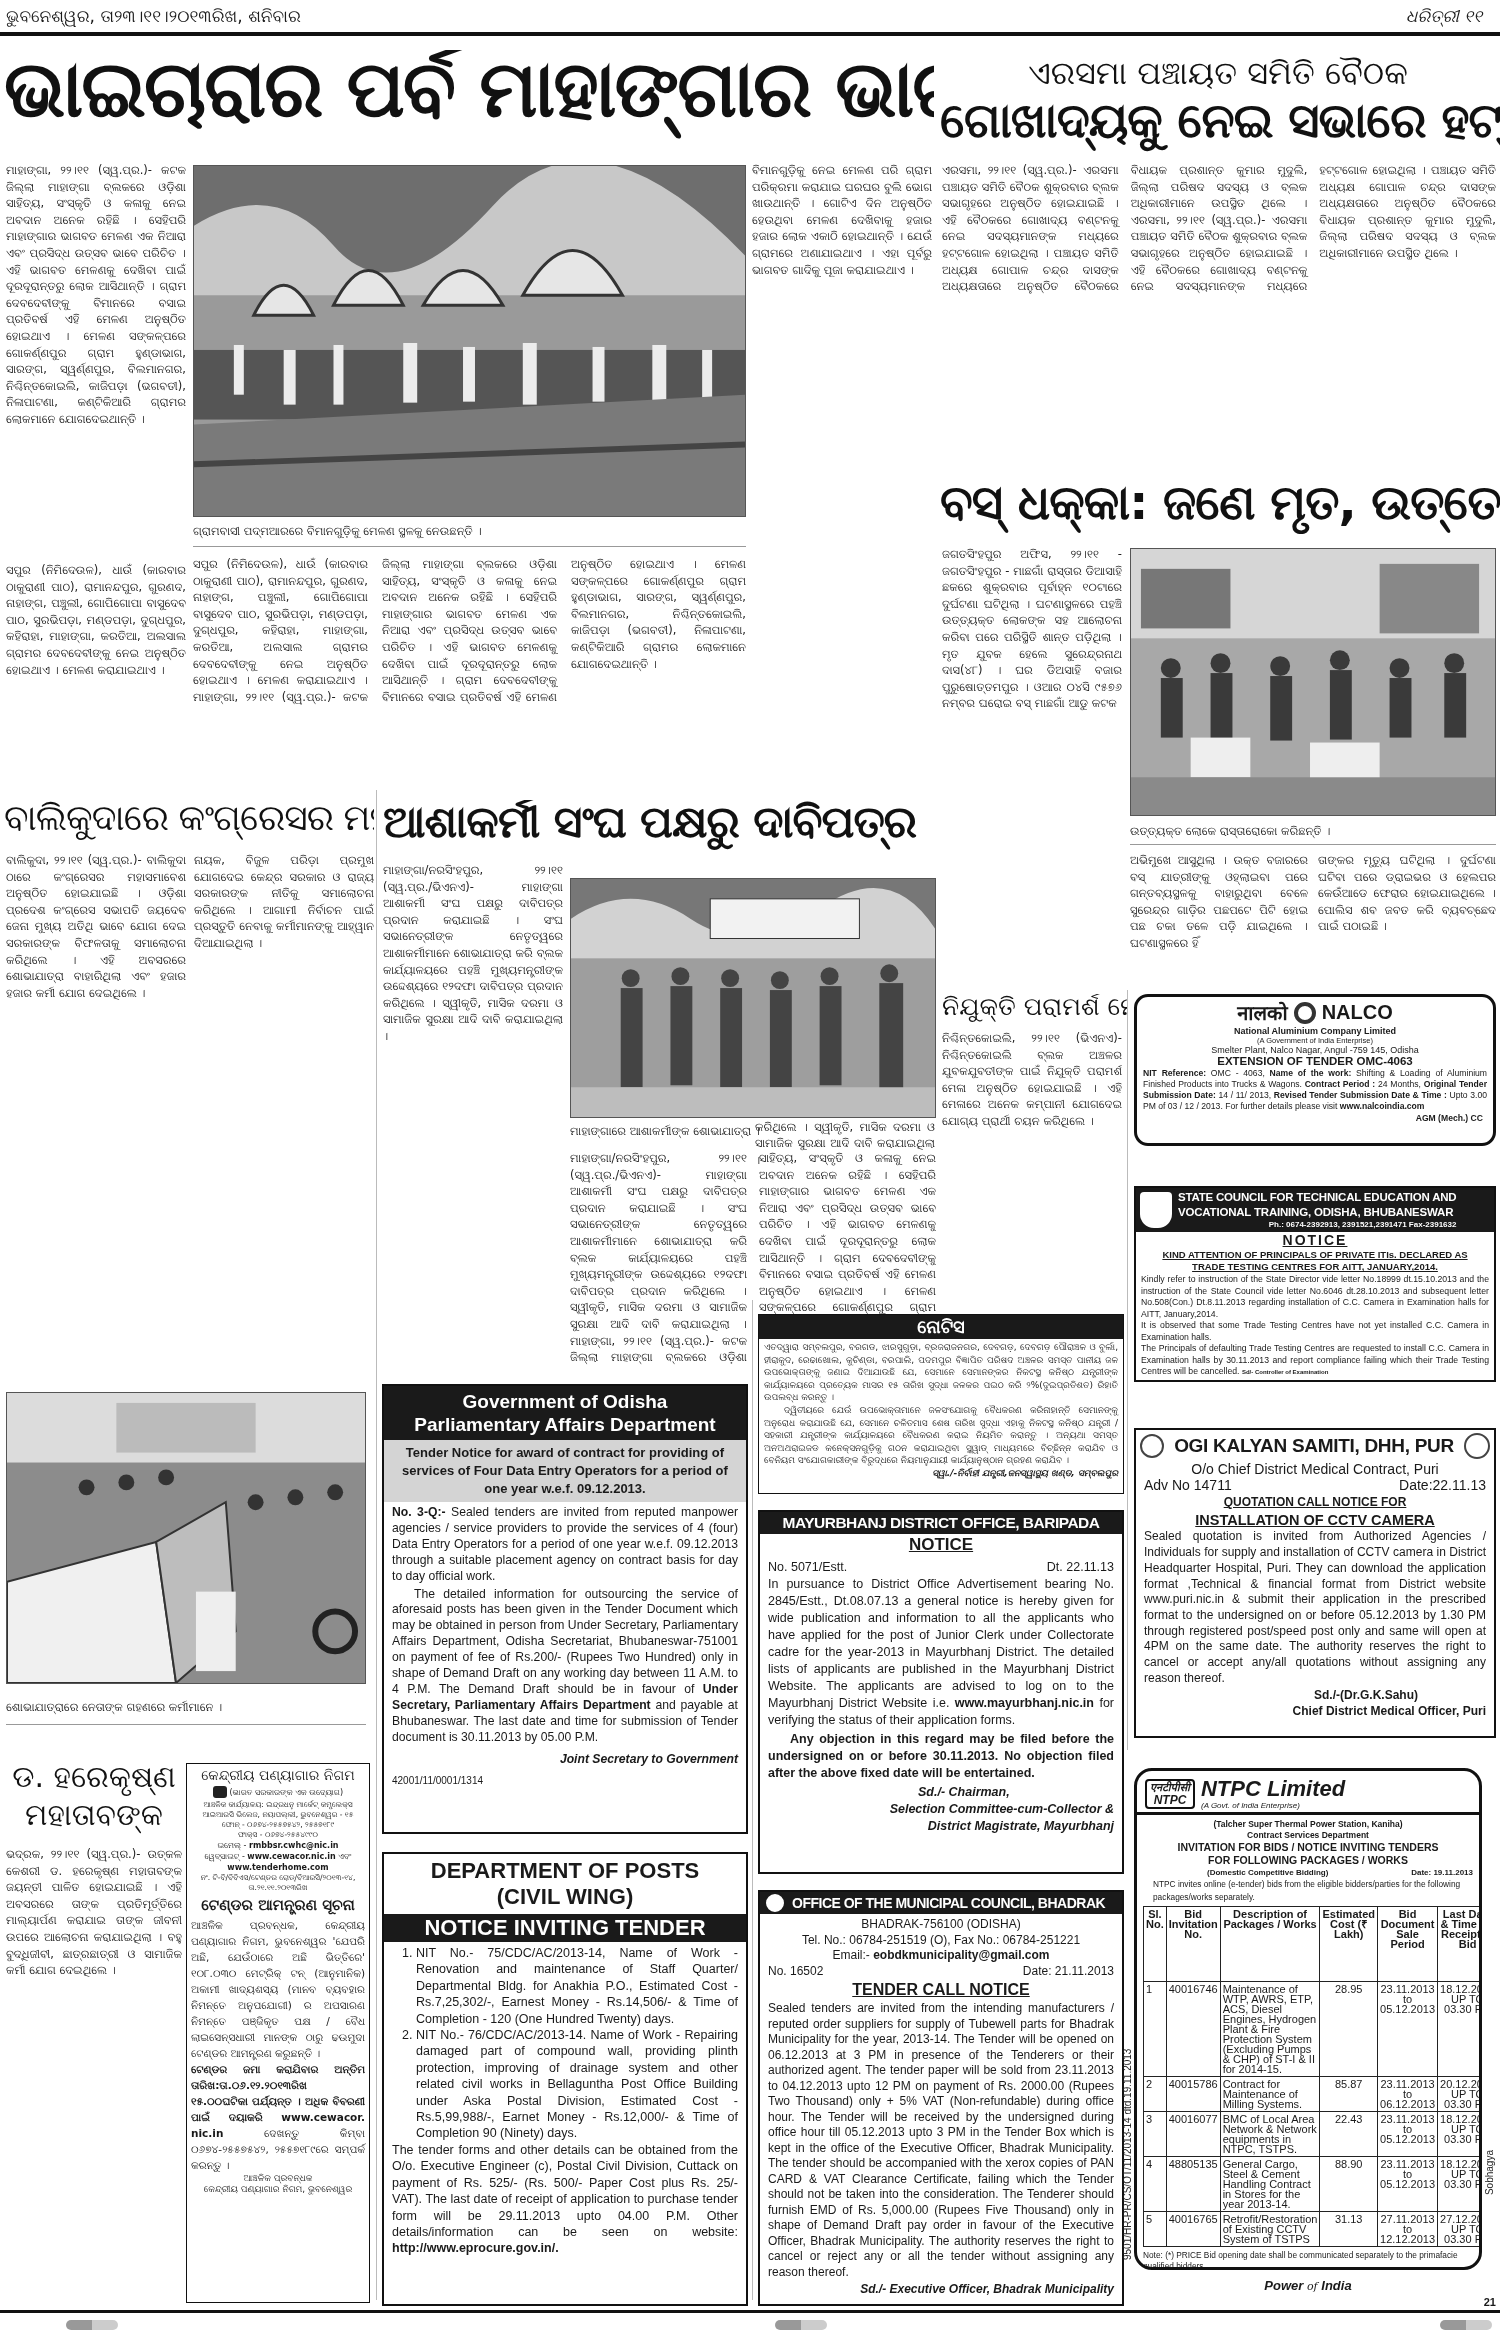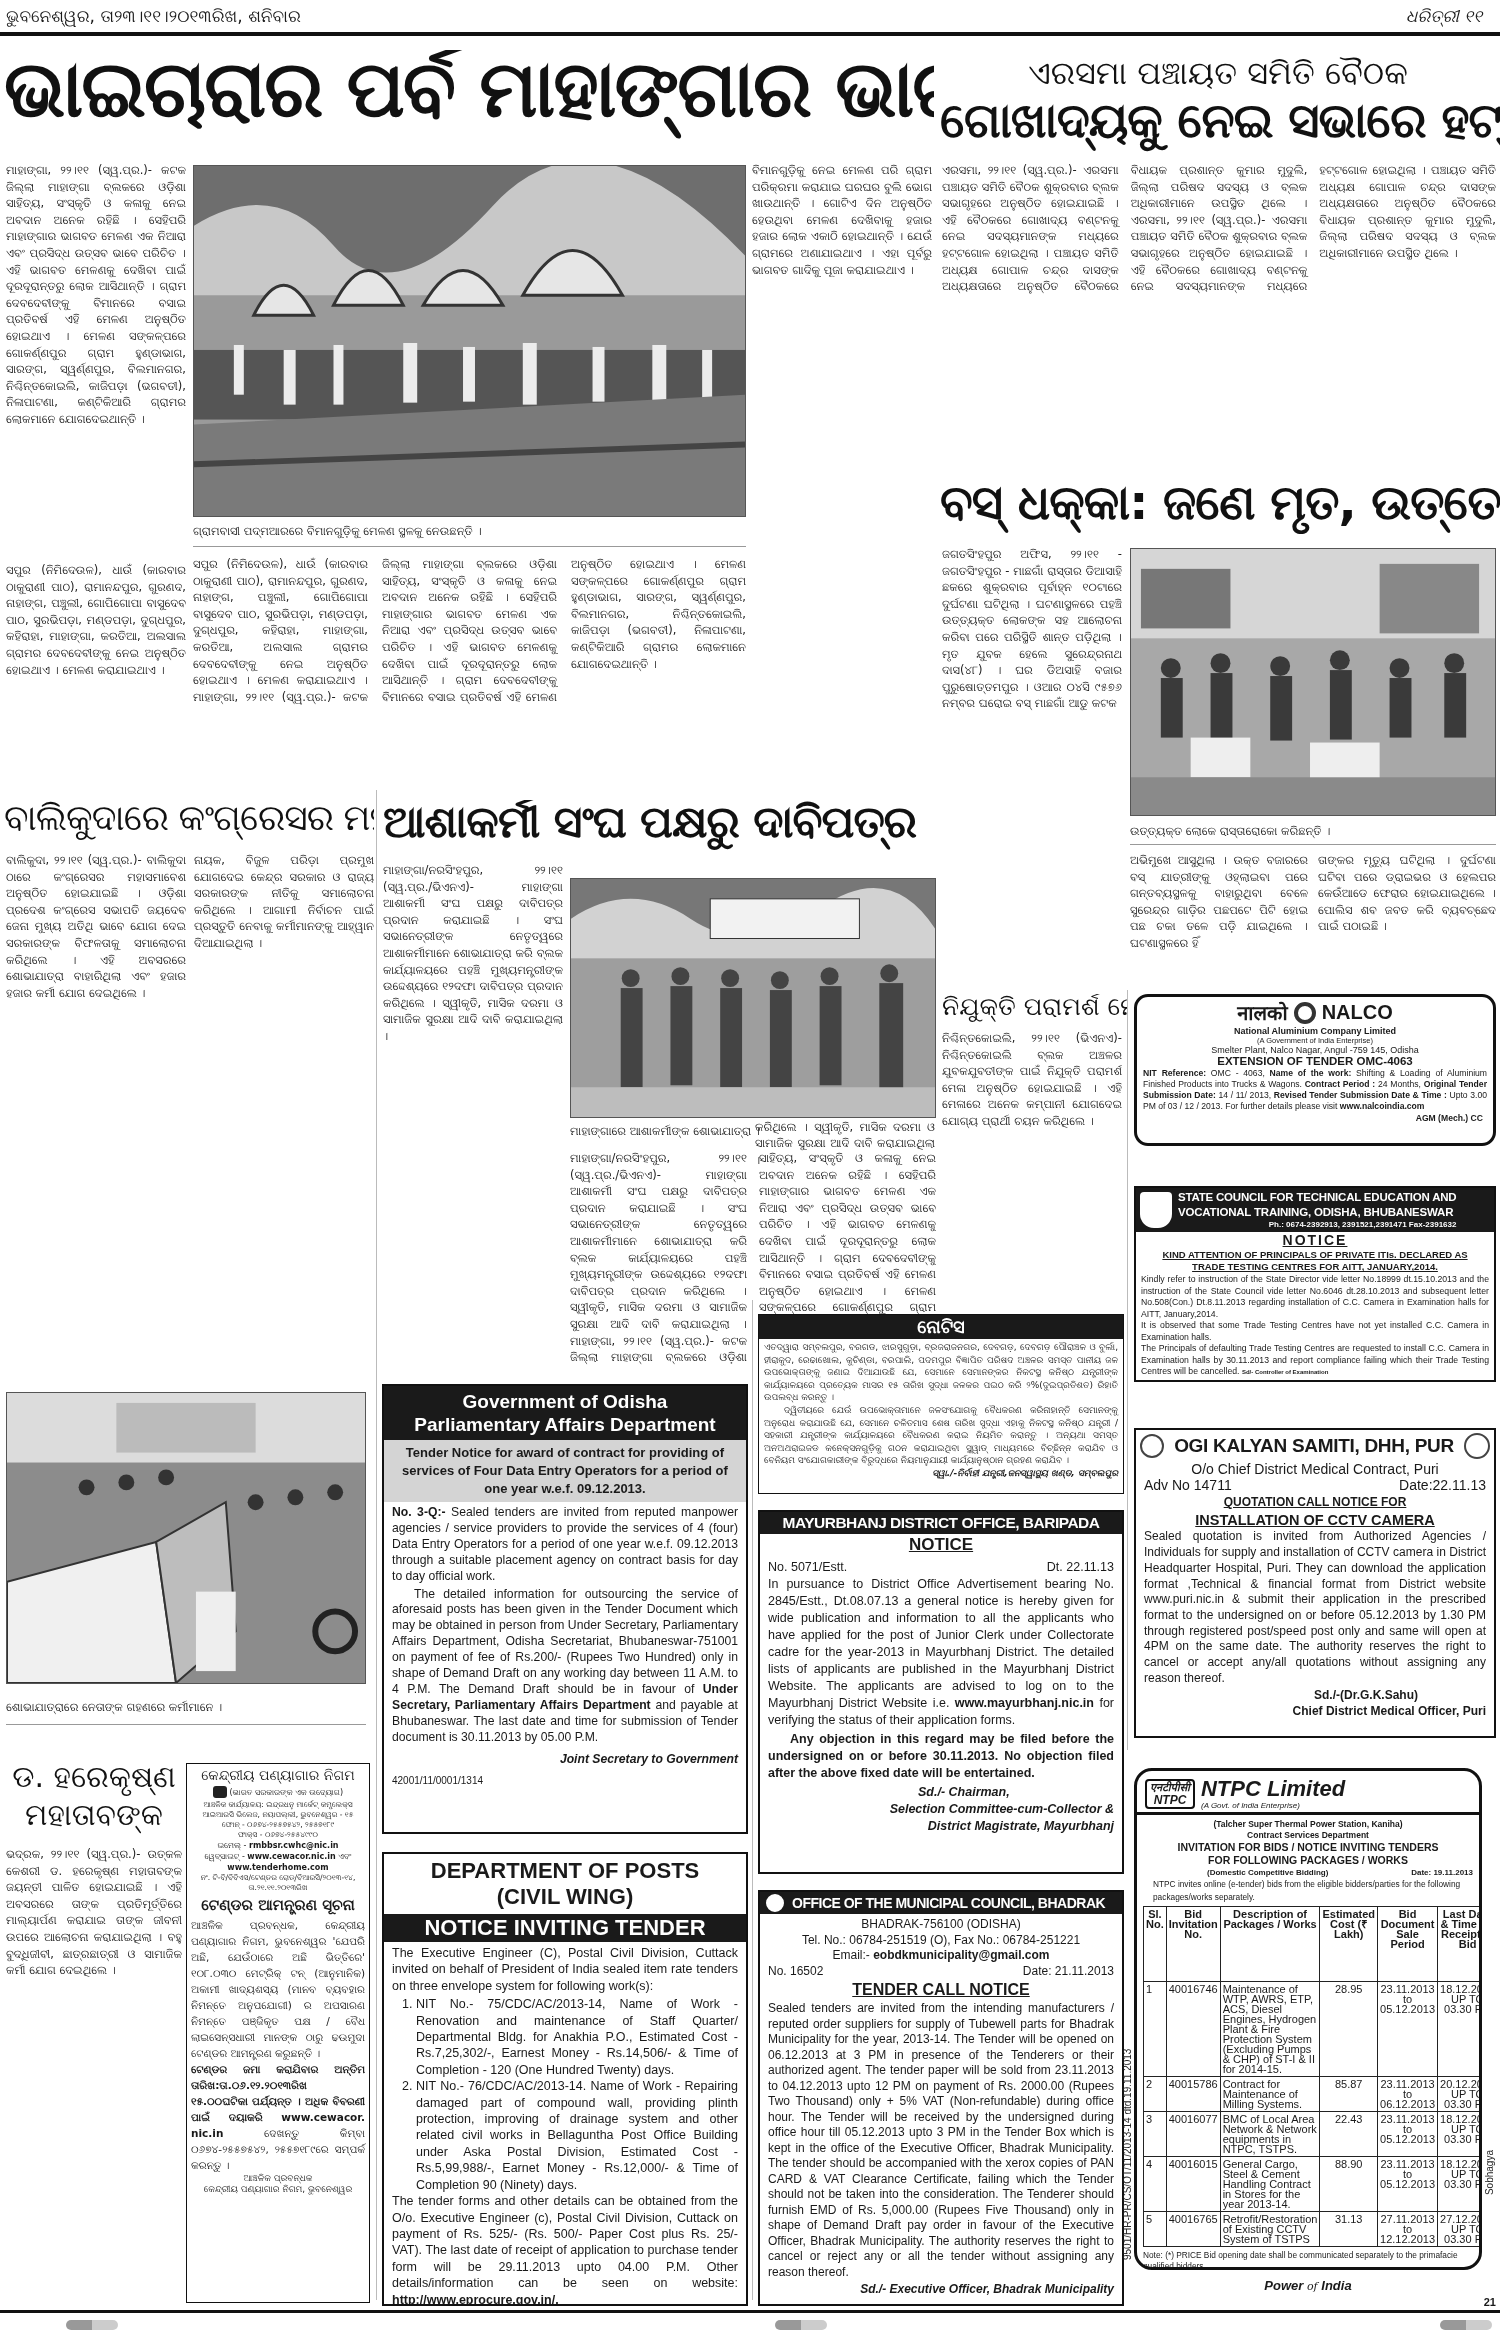--- a/index.html
+++ b/index.html
@@ -229,21 +229,20 @@
     <p class="right b i" style="margin-top:6px;">Joint Secretary to Government</p>
   </div>
   <div style="font-size:10px; padding:2px 8px;">42001/11/0001/1314</div>
 </div>
 
 <div class="abs ad" style="left:382px; top:1852px; width:366px; height:454px;">
   <div class="center b" style="font-size:22px; line-height:26px; padding-top:4px;">DEPARTMENT OF POSTS</div>
   <div class="center b" style="font-size:22px; line-height:26px;">(CIVIL WING)</div>
   <div class="ad-black-head" style="font-size:22px; line-height:28px; margin-top:4px;">NOTICE INVITING TENDER</div>
   <div class="ad-body" style="font-size:12.5px; line-height:16.4px;">
-    <p>The Executive Engineer (C), Postal Civil Division, Cuttack invited on behalf of President of India sealed item rate tenders on three envelope system for following work(s):</p>
     <ol style="padding-left:24px;">
       <li>NIT No.- 75/CDC/AC/2013-14, Name of Work - Renovation and maintenance of Staff Quarter/ Departmental Bldg. for Anakhia P.O., Estimated Cost - Rs.7,25,302/-, Earnest Money - Rs.14,506/- &amp; Time of Completion - 120 (One Hundred Twenty) days.</li>
       <li>NIT No.- 76/CDC/AC/2013-14. Name of Work - Repairing damaged part of compound wall, providing plinth protection, improving of drainage system and other related civil works in Bellaguntha Post Office Building under Aska Postal Division, Estimated Cost - Rs.5,99,988/-, Earnet Money - Rs.12,000/- &amp; Time of Completion 90 (Ninety) days.</li>
     </ol>
     <p><span>The tender forms and other details can be obtained from the O/o. Executive Engineer (c), Postal Civil Division, Cuttack on payment of Rs. 525/- (Rs. 500/- Paper Cost plus Rs. 25/- VAT). The last date of receipt of application to purchase tender form will be 29.11.2013 upto 04.00 P.M. Other details/information can be seen on website:</span> <b>http://www.eprocure.gov.in/.</b></p>
   </div>
 </div>
 
 <div class="abs ad" style="left:758px; top:1314px; width:366px; height:180px; border-width:1px;">
   <div class="ad-black-head" style="font-size:18px; line-height:24px; font-family:'DejaVu Sans',sans-serif;">ନୋଟିସ</div>
@@ -399,21 +398,21 @@
           <td>3</td>
             <td>40016077</td>
             <td>BMC of Local Area Network &amp; Network equipments in NTPC, TSTPS.</td>
             <td class="c">22.43</td>
             <td class="c">23.11.2013 to 05.12.2013</td>
             <td class="c">18.12.2013 UP TO 03.30 PM</td>
             <td class="c">18.12.2013 04.00 PM (*)</td>
         </tr>
         <tr>
           <td>4</td>
-            <td>40016015</td>
+            <td>48805135</td>
             <td>General Cargo, Steel &amp; Cement Handling Contract in Stores for the year 2013-14.</td>
             <td class="c">88.90</td>
             <td class="c">23.11.2013 to 05.12.2013</td>
             <td class="c">18.12.2013 UP TO 03.30 PM</td>
             <td class="c">18.12.2013 04.00 PM (*)</td>
         </tr>
         <tr>
           <td>5</td>
             <td>40016765</td>
             <td>Retrofit/Restoration of Existing CCTV System of TSTPS</td>

